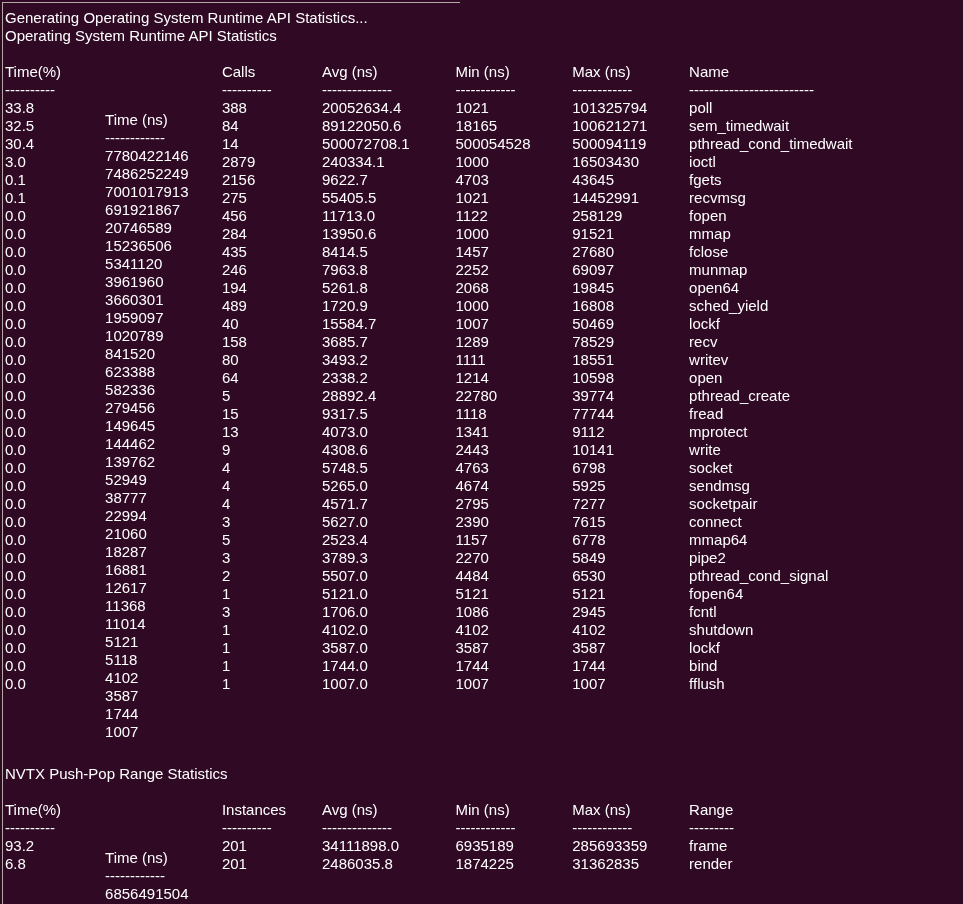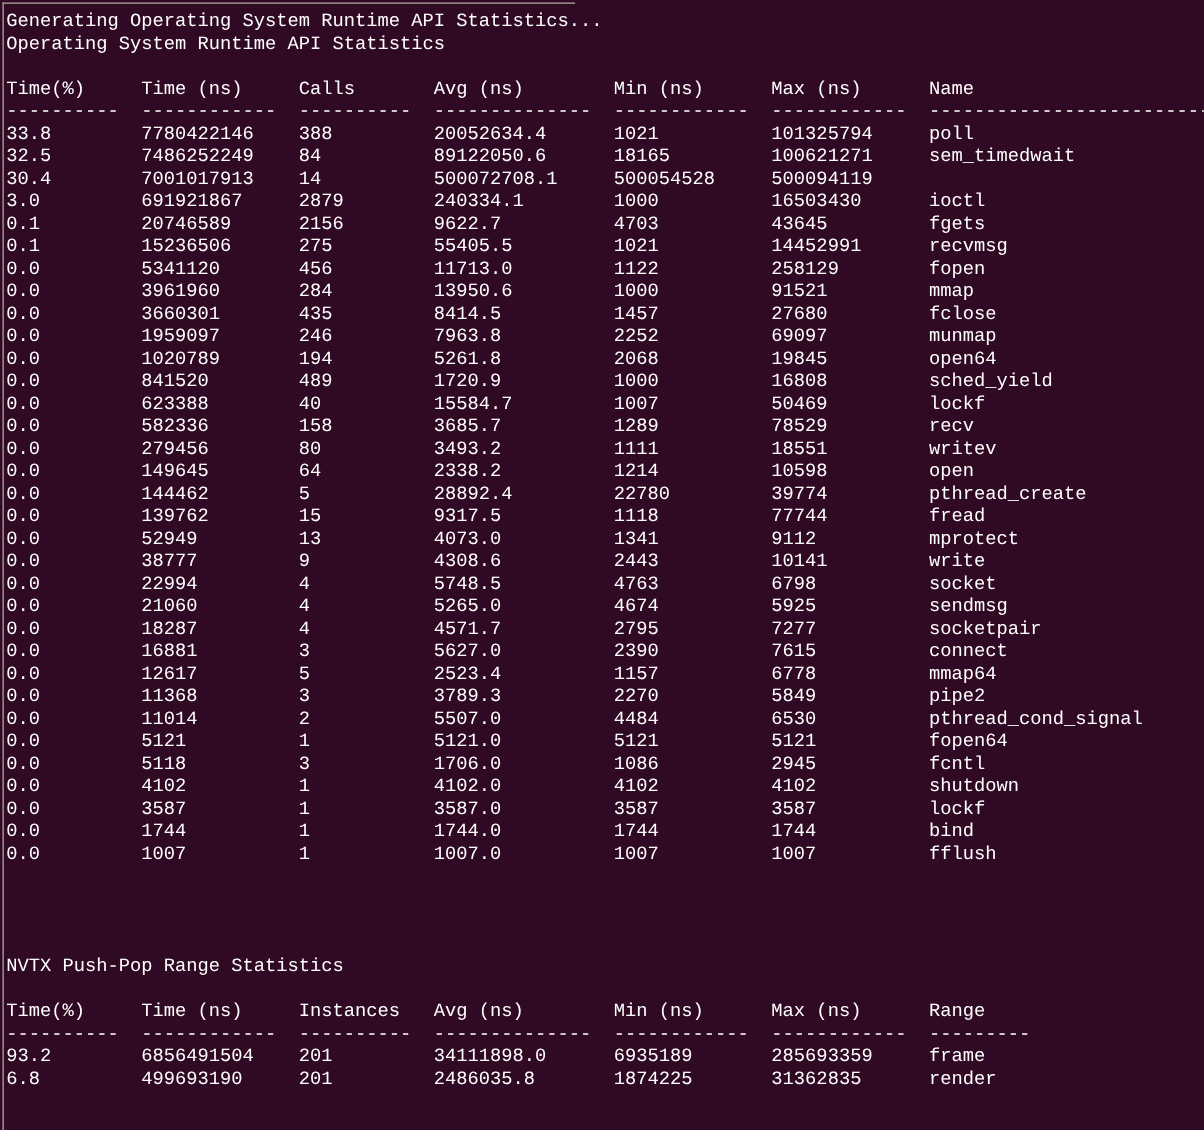--- a/index.html
+++ b/index.html
@@ -15,30 +15,30 @@
     background: #b3aba3;
   }
   .edge-left {
     position: absolute; top: 2px; left: 2px;
     width: 1px; bottom: 0;
     background: #b3aba3;
   }
   .screen {
     position: absolute; top: 0; left: 0; right: 0; bottom: 0;
     padding: 9px 0 0 5px;
-    font-family: Liberation Mono, monospace;
+    font-family: Liberation Sans, sans-serif;
     font-size: 15px;
     line-height: 18px;
     color: #ffffff;
     overflow: hidden;
   }
   .line { height: 18px; position: relative; white-space: pre; }
   .cols span { position: absolute; top: 0; }
   .c0 { left: 0; }
-  .c1 { left: 12ch; }
+  .c1 { left: 12ch; margin-top: 48px; }
   .c2 { left: 26ch; }
   .c3 { left: 38ch; }
   .c4 { left: 54ch; }
   .c5 { left: 68ch; }
   .c6 { left: 82ch; }
 </style>
 </head>
 <body>
 
 <div style="position:absolute;inset:0;">
@@ -89,20 +89,21 @@
       <span class="c5">100621271</span>
       <span class="c6">sem_timedwait</span>
     </div>
       <div class="line cols">
       <span class="c0">30.4</span>
       <span class="c1">7001017913</span>
       <span class="c2">14</span>
       <span class="c3">500072708.1</span>
       <span class="c4">500054528</span>
       <span class="c5">500094119</span>
+      <span class="c6">pthread_cond_timedwait</span>
     </div>
       <div class="line cols">
       <span class="c0">3.0</span>
       <span class="c1">691921867</span>
       <span class="c2">2879</span>
       <span class="c3">240334.1</span>
       <span class="c4">1000</span>
       <span class="c5">16503430</span>
       <span class="c6">ioctl</span>
     </div>

